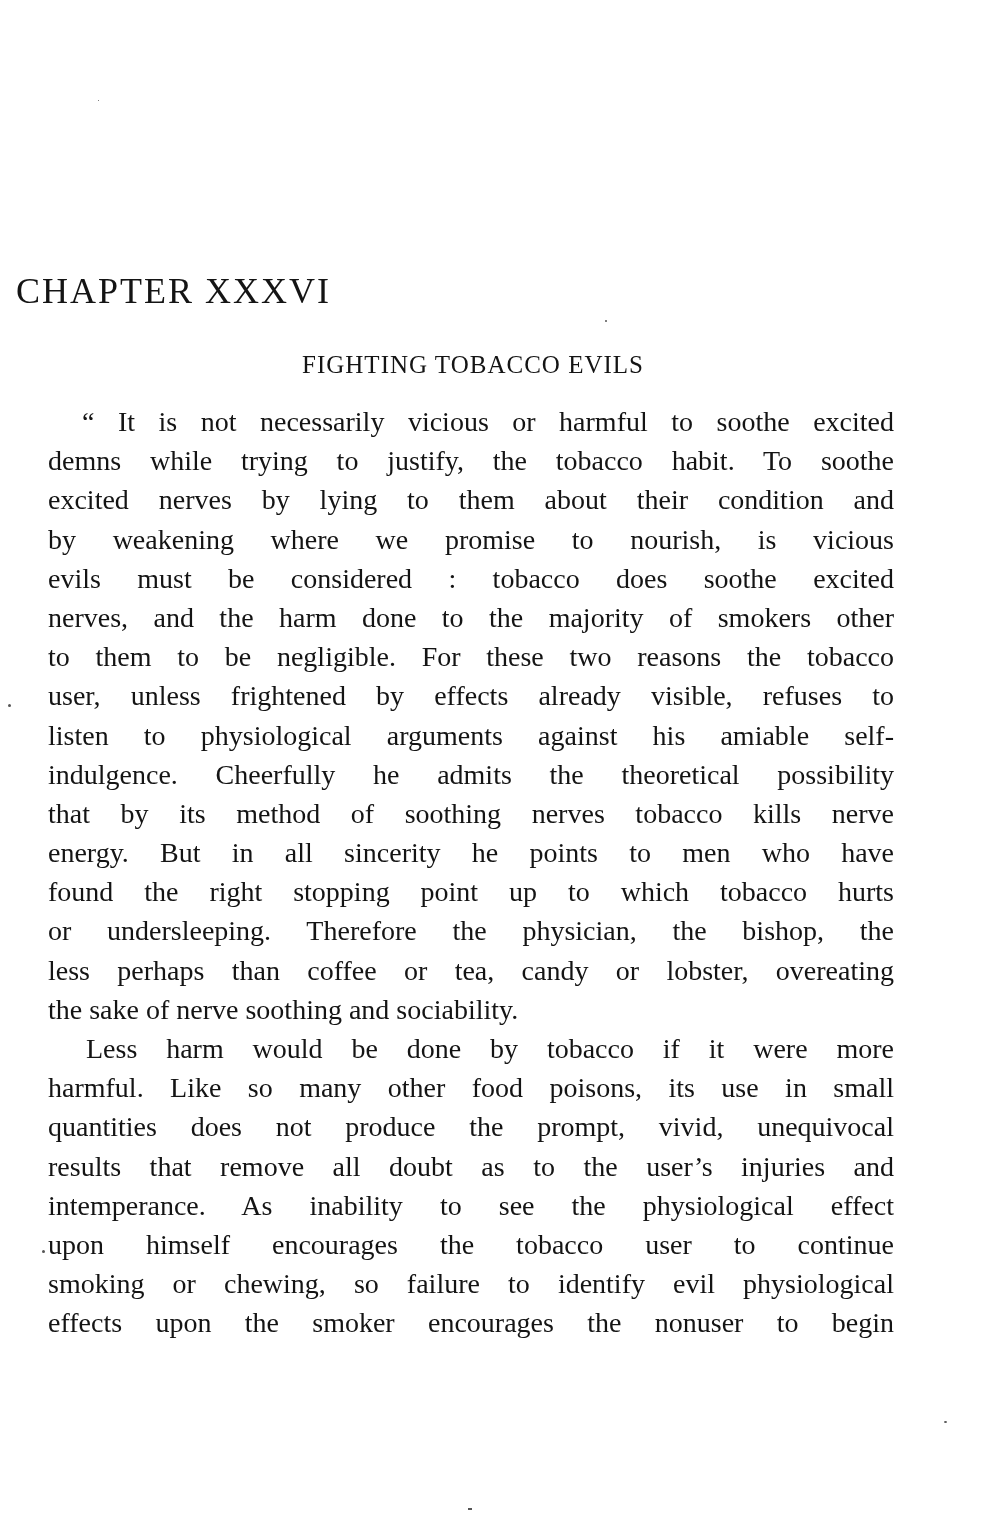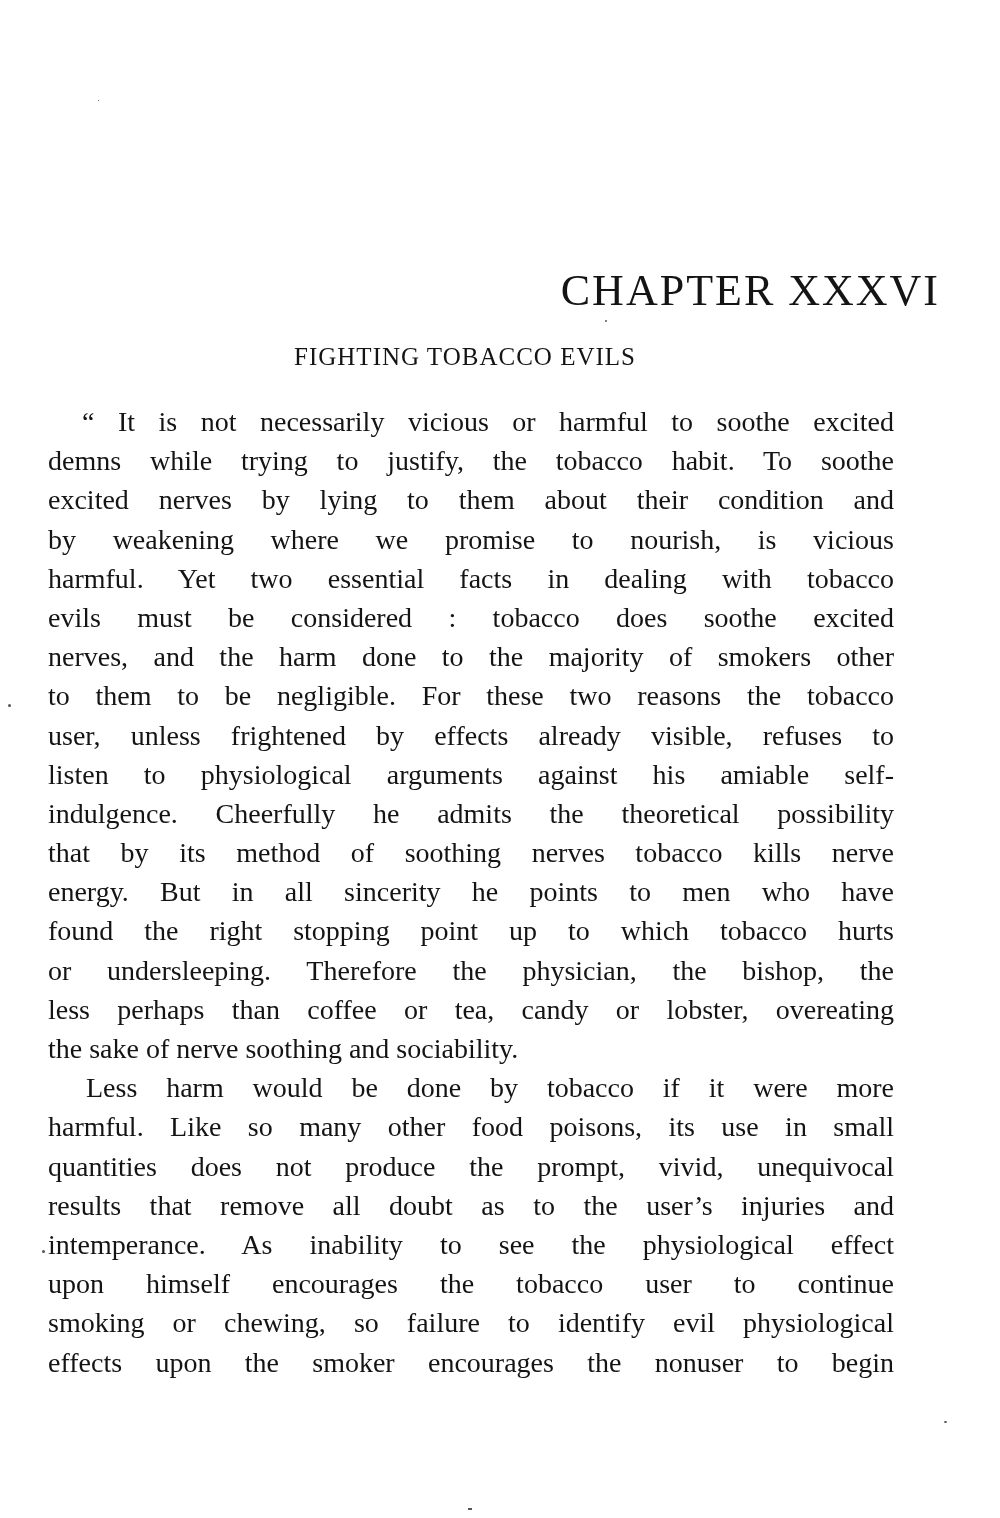--- a/index.html
+++ b/index.html
@@ -11,39 +11,39 @@
       width: 1000px;
       height: 1518px;
       position: relative;
       overflow: hidden;
       font-family: "Liberation Serif", "DejaVu Serif", serif;
       color: #141414;
     }
     .chapter-title {
       position: absolute;
       top: 268px;
-      left: 0;
+      left: 16px;
       width: 940px;
-      text-align: right;
-      font-size: 44px;
+      text-align: left;
+      font-size: 36px;
       letter-spacing: 2px;
       line-height: 46px;
       margin: 0;
       font-weight: normal;
     }
     .chapter-subtitle {
       position: absolute;
       top: 340px;
       left: 0;
       width: 930px;
       text-align: center;
       font-size: 25px;
       letter-spacing: 1px;
       line-height: 34px;
-      margin: 0;
+      margin: 8px;
       font-weight: normal;
     }
     .body-text {
       position: absolute;
       top: 402px;
       left: 48px;
       width: 846px;
     }
     .line {
       display: block;
@@ -75,21 +75,20 @@
 
 <h1 class="chapter-title">CHAPTER XXXVI</h1>
 <h2 class="chapter-subtitle">FIGHTING TOBACCO EVILS</h2>
 
 <div class="body-text">
   <div>
     <span class="line indent-small">“ It is not necessarily vicious or harmful to soothe excited</span>
     <span class="line">demns while trying to justify, the tobacco habit. To soothe</span>
     <span class="line">excited nerves by lying to them about their condition and</span>
     <span class="line">by weakening where we promise to nourish, is vicious</span>
-    <span class="line">harmful. Yet two essential facts in dealing with tobacco</span>
     <span class="line">evils must be considered : tobacco does soothe excited</span>
     <span class="line">nerves, and the harm done to the majority of smokers other</span>
     <span class="line">to them to be negligible. For these two reasons the tobacco</span>
     <span class="line">user, unless frightened by effects already visible, refuses to</span>
     <span class="line">listen to physiological arguments against his amiable self-</span>
     <span class="line">indulgence. Cheerfully he admits the theoretical possibility</span>
     <span class="line">that by its method of soothing nerves tobacco kills nerve</span>
     <span class="line">energy. But in all sincerity he points to men who have</span>
     <span class="line">found the right stopping point up to which tobacco hurts</span>
     <span class="line">or undersleeping. Therefore the physician, the bishop, the</span>

